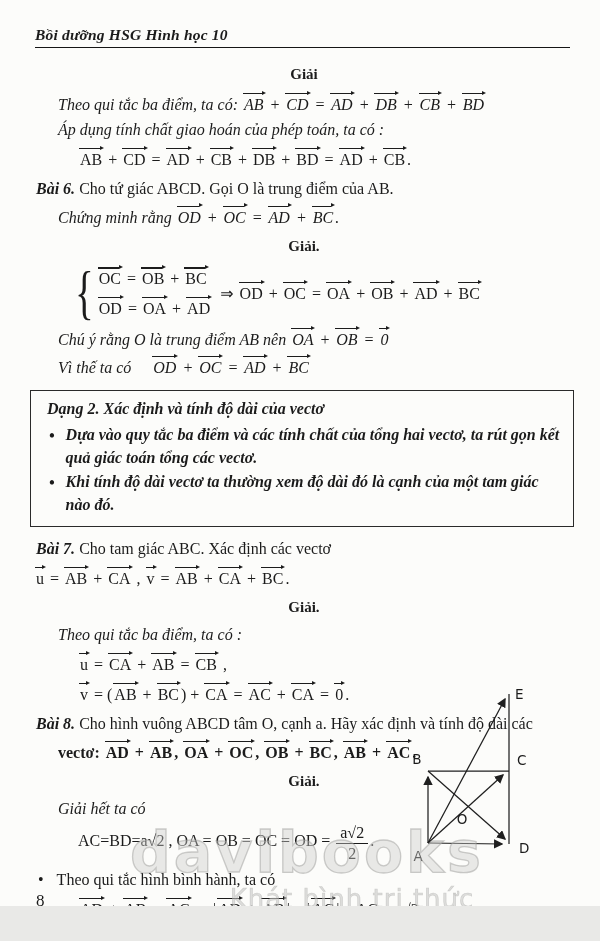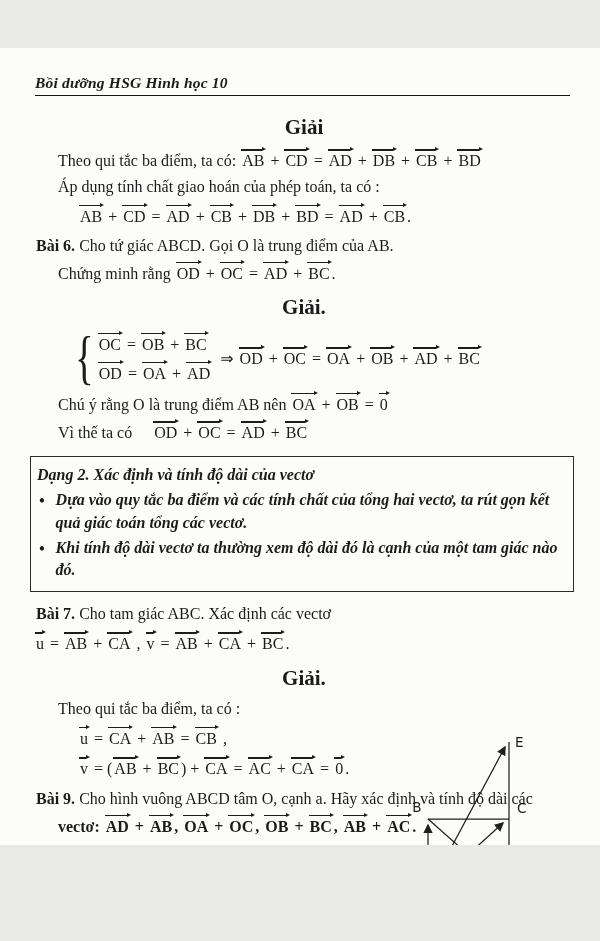--- a/index.html
+++ b/index.html
@@ -1,31 +1,31 @@
 <!DOCTYPE html>
 <html><head>
 <meta charset="utf-8">
 <style>
   html,body{margin:0;padding:0;background:#e9e9e7;}
-  .page{position:relative;width:600px;height:797px;background:#fcfcfa;color:#1b1b1b;
-        font-family:"Liberation Serif",serif;overflow:hidden;margin-top:48px;}
+  .page{position:relative;width:600px;height:906px;background:#fcfcfa;color:#1b1b1b;
+        font-family:"Liberation Serif",serif;overflow:hidden;}
 
   
   .header{position:absolute;top:26px;left:35px;right:30px;}
   .header-title{font-weight:bold;font-style:italic;font-size:15.5px;letter-spacing:.2px;}
   .header-rule{border-bottom:1.7px solid #151515;margin-top:3px;}
 
   
   .content{position:absolute;top:57px;left:34px;right:26px;font-size:16px;line-height:1.45;}
-  .giai{text-align:center;font-weight:bold;font-size:21px;margin:7px 0 4px;}
-  .p{margin:2px 0 2px 24px;}
+  .giai{text-align:center;font-weight:bold;font-size:15px;margin:7px 0 4px;}
+  .p{margin:2px 0 2px 24px;font-style:italic;}
   .m{margin:4px 0 4px 44px;}
   .mc{margin:4px 0;}
   .ex{margin:6px 0 2px 2px;}
-  .exlabel{font-weight:bold;margin-right:4px;}
+  .exlabel{font-weight:bold;font-style:italic;margin-right:4px;}
   .ex-cont{margin:2px 0 2px 24px;font-weight:bold;}
   .narrow{width:362px;}
 
   
   .vec{display:inline-block;position:relative;padding:6px 2px 0 2px;line-height:1.15;}
   .varrow{position:absolute;top:3px;left:1px;right:4px;height:1.2px;background:#1c1c1c;}
   .varrow::after{content:"";position:absolute;right:-4px;top:-2.1px;width:0;height:0;
     border-left:4.5px solid #1c1c1c;border-top:2.6px solid transparent;border-bottom:2.6px solid transparent;}
 
   
@@ -33,21 +33,21 @@
   .frac .num{display:block;border-bottom:1.2px solid #1b1b1b;padding:0 4px 1px;}
   .frac .den{display:block;padding-top:1px;}
 
   
   .system{display:flex;align-items:center;margin:0 0 2px 36px;}
   .brace{font-size:60px;font-weight:300;line-height:.85;transform:scaleX(.65);margin-right:-2px;}
   .syscol > div{margin:3px 0;}
   .sysright{margin-left:8px;}
 
   
-  .method-box{border:1.5px solid #2a2a2a;margin:11px 0 10px -4px;padding:6px 12px 7px 4px;
+  .method-box{border:1.5px solid #2a2a2a;margin:11px 0 10px -4px;padding:6px 12px 7px 14px;
     font-weight:bold;font-style:italic;font-size:16px;line-height:1.42;}
   .box-title{margin:1px 0 3px 2px;}
   .box-bullet{display:flex;gap:11px;margin:2px 0 2px 4px;}
 
   
   .bullet{display:flex;gap:13px;margin:4px 0 2px 4px;}
   .dot{line-height:1.45;}
 
   
   .figure{position:absolute;left:396px;top:684px;width:202px;height:200px;}
@@ -102,21 +102,21 @@
           <span class="dot">•</span>
           <div>Khi tính độ dài vectơ ta thường xem độ dài đó là cạnh của một tam giác nào đó.</div>
         </div>
       </div>
       <div class="ex"><span class="exlabel">Bài 7.</span>Cho tam giác ABC. Xác định các vectơ</div>
       <div class="mc"><span class="vec"><span class="varrow"></span><span class="vtxt">u</span></span> = <span class="vec"><span class="varrow"></span><span class="vtxt">AB</span></span> + <span class="vec"><span class="varrow"></span><span class="vtxt">CA</span></span> , <span class="vec"><span class="varrow"></span><span class="vtxt">v</span></span> = <span class="vec"><span class="varrow"></span><span class="vtxt">AB</span></span> + <span class="vec"><span class="varrow"></span><span class="vtxt">CA</span></span> + <span class="vec"><span class="varrow"></span><span class="vtxt">BC</span></span>.</div>
       <div class="giai">Giải.</div>
       <div class="p">Theo qui tắc ba điểm, ta có :</div>
       <div class="m"><span class="vec"><span class="varrow"></span><span class="vtxt">u</span></span> = <span class="vec"><span class="varrow"></span><span class="vtxt">CA</span></span> + <span class="vec"><span class="varrow"></span><span class="vtxt">AB</span></span> = <span class="vec"><span class="varrow"></span><span class="vtxt">CB</span></span> ,</div>
       <div class="m"><span class="vec"><span class="varrow"></span><span class="vtxt">v</span></span> = (<span class="vec"><span class="varrow"></span><span class="vtxt">AB</span></span> + <span class="vec"><span class="varrow"></span><span class="vtxt">BC</span></span>) + <span class="vec"><span class="varrow"></span><span class="vtxt">CA</span></span> = <span class="vec"><span class="varrow"></span><span class="vtxt">AC</span></span> + <span class="vec"><span class="varrow"></span><span class="vtxt">CA</span></span> = <span class="vec"><span class="varrow"></span><span class="vtxt">0</span></span>.</div>
-      <div class="ex"><span class="exlabel">Bài 9.</span>Cho hình vuông ABCD tâm O, cạnh a. Hãy xác định và tính độ dài các</div>
+      <div class="ex"><span class="exlabel">Bài 8.</span>Cho hình vuông ABCD tâm O, cạnh a. Hãy xác định và tính độ dài các</div>
       <div class="ex-cont">vectơ: <span class="vec"><span class="varrow"></span><span class="vtxt">AD</span></span> + <span class="vec"><span class="varrow"></span><span class="vtxt">AB</span></span>, <span class="vec"><span class="varrow"></span><span class="vtxt">OA</span></span> + <span class="vec"><span class="varrow"></span><span class="vtxt">OC</span></span>, <span class="vec"><span class="varrow"></span><span class="vtxt">OB</span></span> + <span class="vec"><span class="varrow"></span><span class="vtxt">BC</span></span>, <span class="vec"><span class="varrow"></span><span class="vtxt">AB</span></span> + <span class="vec"><span class="varrow"></span><span class="vtxt">AC</span></span>.</div>
       <div class="giai">Giải.</div>
       <div class="p narrow">Giải hết ta có</div>
       <div class="m narrow">AC=BD=a√2 , OA = OB = OC = OD = <span class="frac"><span class="num">a√2</span><span class="den">2</span></span>.</div>
       <div class="bullet narrow">
         <span class="dot">•</span>
         <div>Theo qui tắc hình bình hành, ta có</div>
       </div>
       <div class="m narrow"><span class="vec"><span class="varrow"></span><span class="vtxt">AD</span></span> + <span class="vec"><span class="varrow"></span><span class="vtxt">AB</span></span> = <span class="vec"><span class="varrow"></span><span class="vtxt">AC</span></span> ⇒ |<span class="vec"><span class="varrow"></span><span class="vtxt">AD</span></span> + <span class="vec"><span class="varrow"></span><span class="vtxt">AB</span></span>| = |<span class="vec"><span class="varrow"></span><span class="vtxt">AC</span></span>| = AC = a√2 .</div>
     </div>

